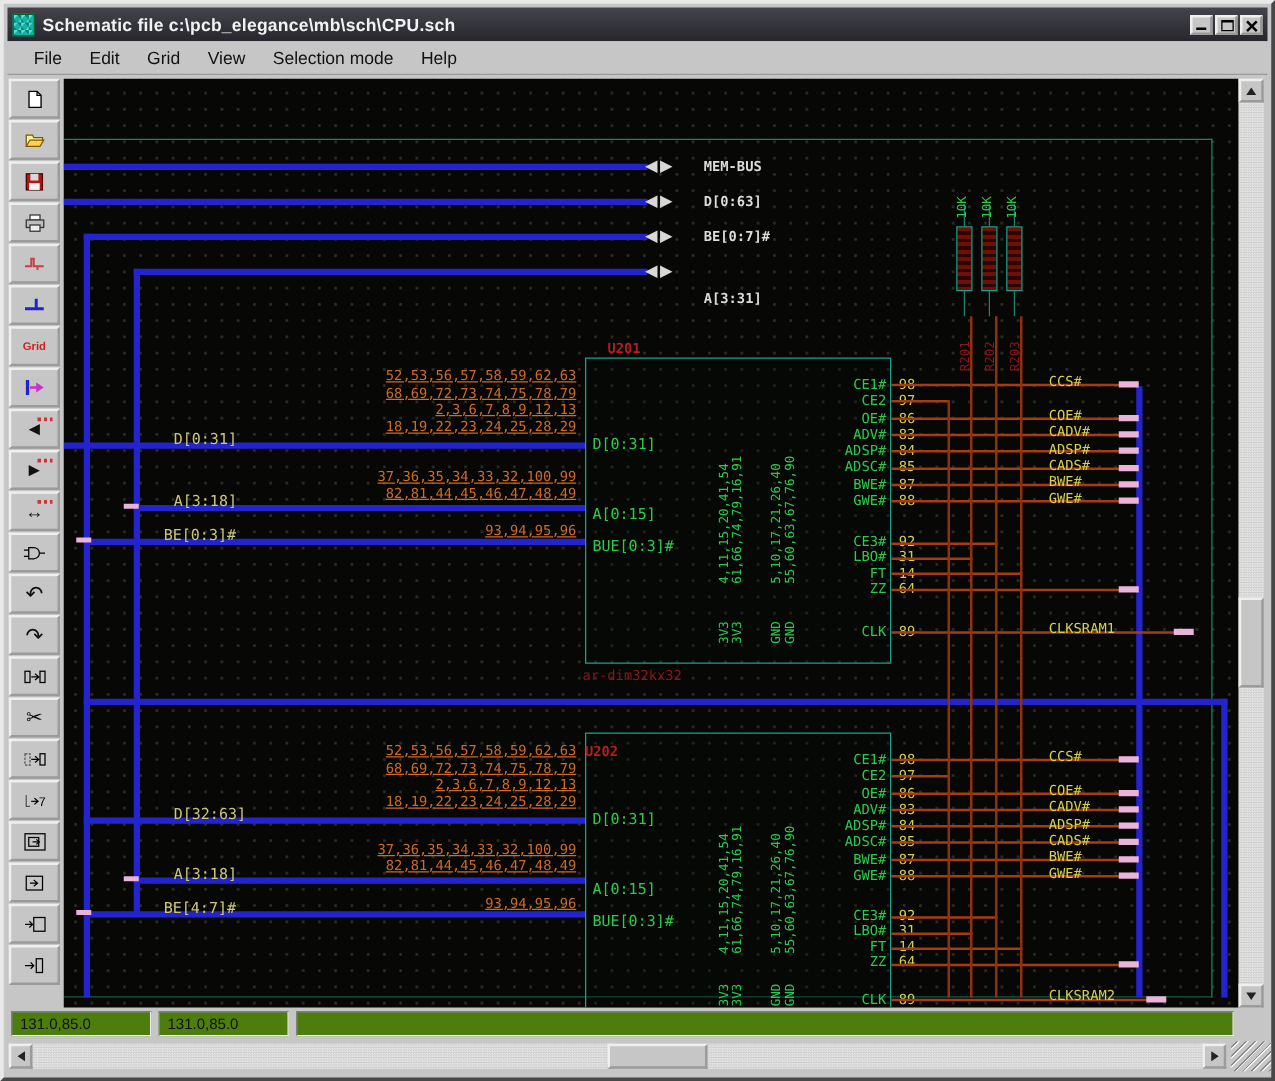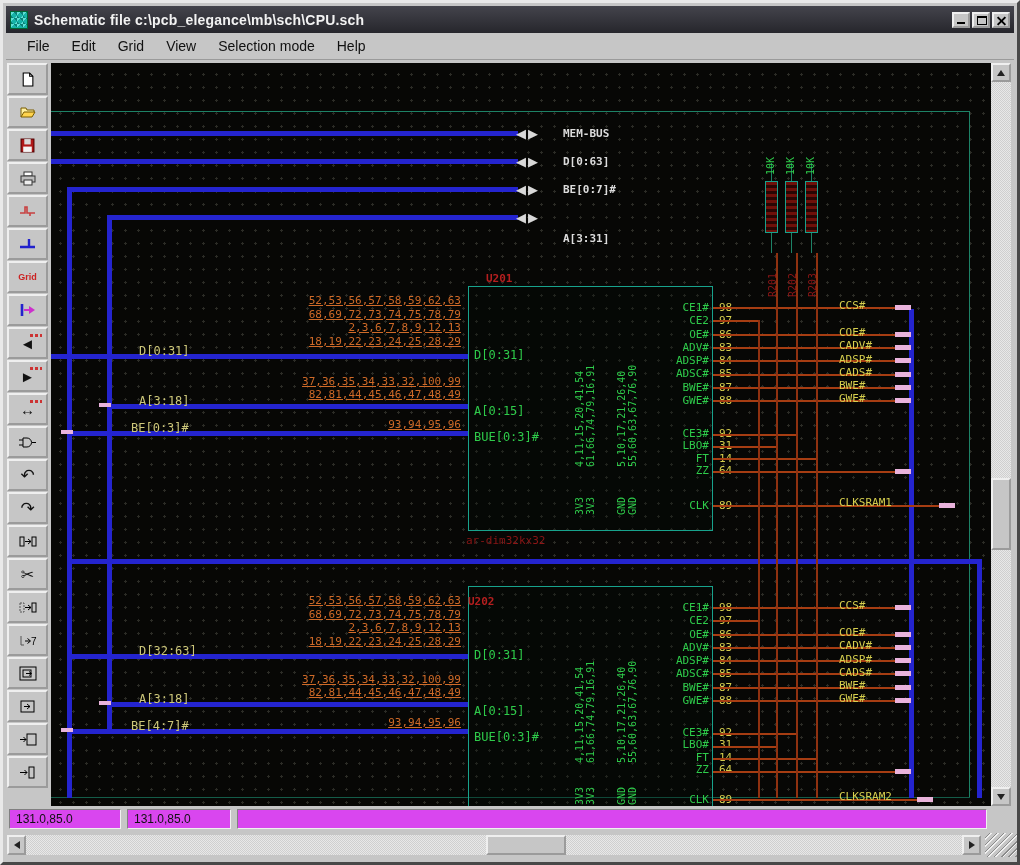--- a/index.html
+++ b/index.html
@@ -58,21 +58,21 @@
   .sb-btn{background:#c6c6c6;border:2px outset #efefef;display:flex;align-items:center;justify-content:center;}
   .tri-up{width:0;height:0;border-left:4px solid transparent;border-right:4px solid transparent;border-bottom:6px solid #222;}
   .tri-dn{width:0;height:0;border-left:4px solid transparent;border-right:4px solid transparent;border-top:6px solid #222;}
   .tri-lf{width:0;height:0;border-top:4px solid transparent;border-bottom:4px solid transparent;border-right:6px solid #222;}
   .tri-rt{width:0;height:0;border-top:4px solid transparent;border-bottom:4px solid transparent;border-left:6px solid #222;}
   .vscroll{left:988px;top:60px;width:20px;height:743px;background:#d9d9d9;
     background-image:repeating-conic-gradient(#e8e8e8 0 25%,#cfcfcf 0 50%);background-size:2px 2px;}
   .hscroll{left:4px;top:832px;width:974px;height:20px;background:#d9d9d9;
     background-image:repeating-conic-gradient(#e8e8e8 0 25%,#cfcfcf 0 50%);background-size:2px 2px;}
   .thumb{background:#c6c6c6;border:2px outset #efefef;}
-  .statuspanel{height:20px;background:#d946ef;border:1px solid;border-color:#808080 #f0f0f0 #f0f0f0 #808080;
+  .statuspanel{height:20px;background:#4d7c0f;border:1px solid;border-color:#808080 #f0f0f0 #f0f0f0 #808080;
     font-size:12px;color:#111;padding:2px 6px;}
   .grip{left:982px;top:830px;width:32px;height:24px;
     background:repeating-linear-gradient(135deg,#c6c6c6 0 3px,#8a8a8a 3px 4px,#f0f0f0 4px 5px);}
 </style>
 </head>
 <body>
 
 <div class="win">
 
   <div class="abs titlebar">

